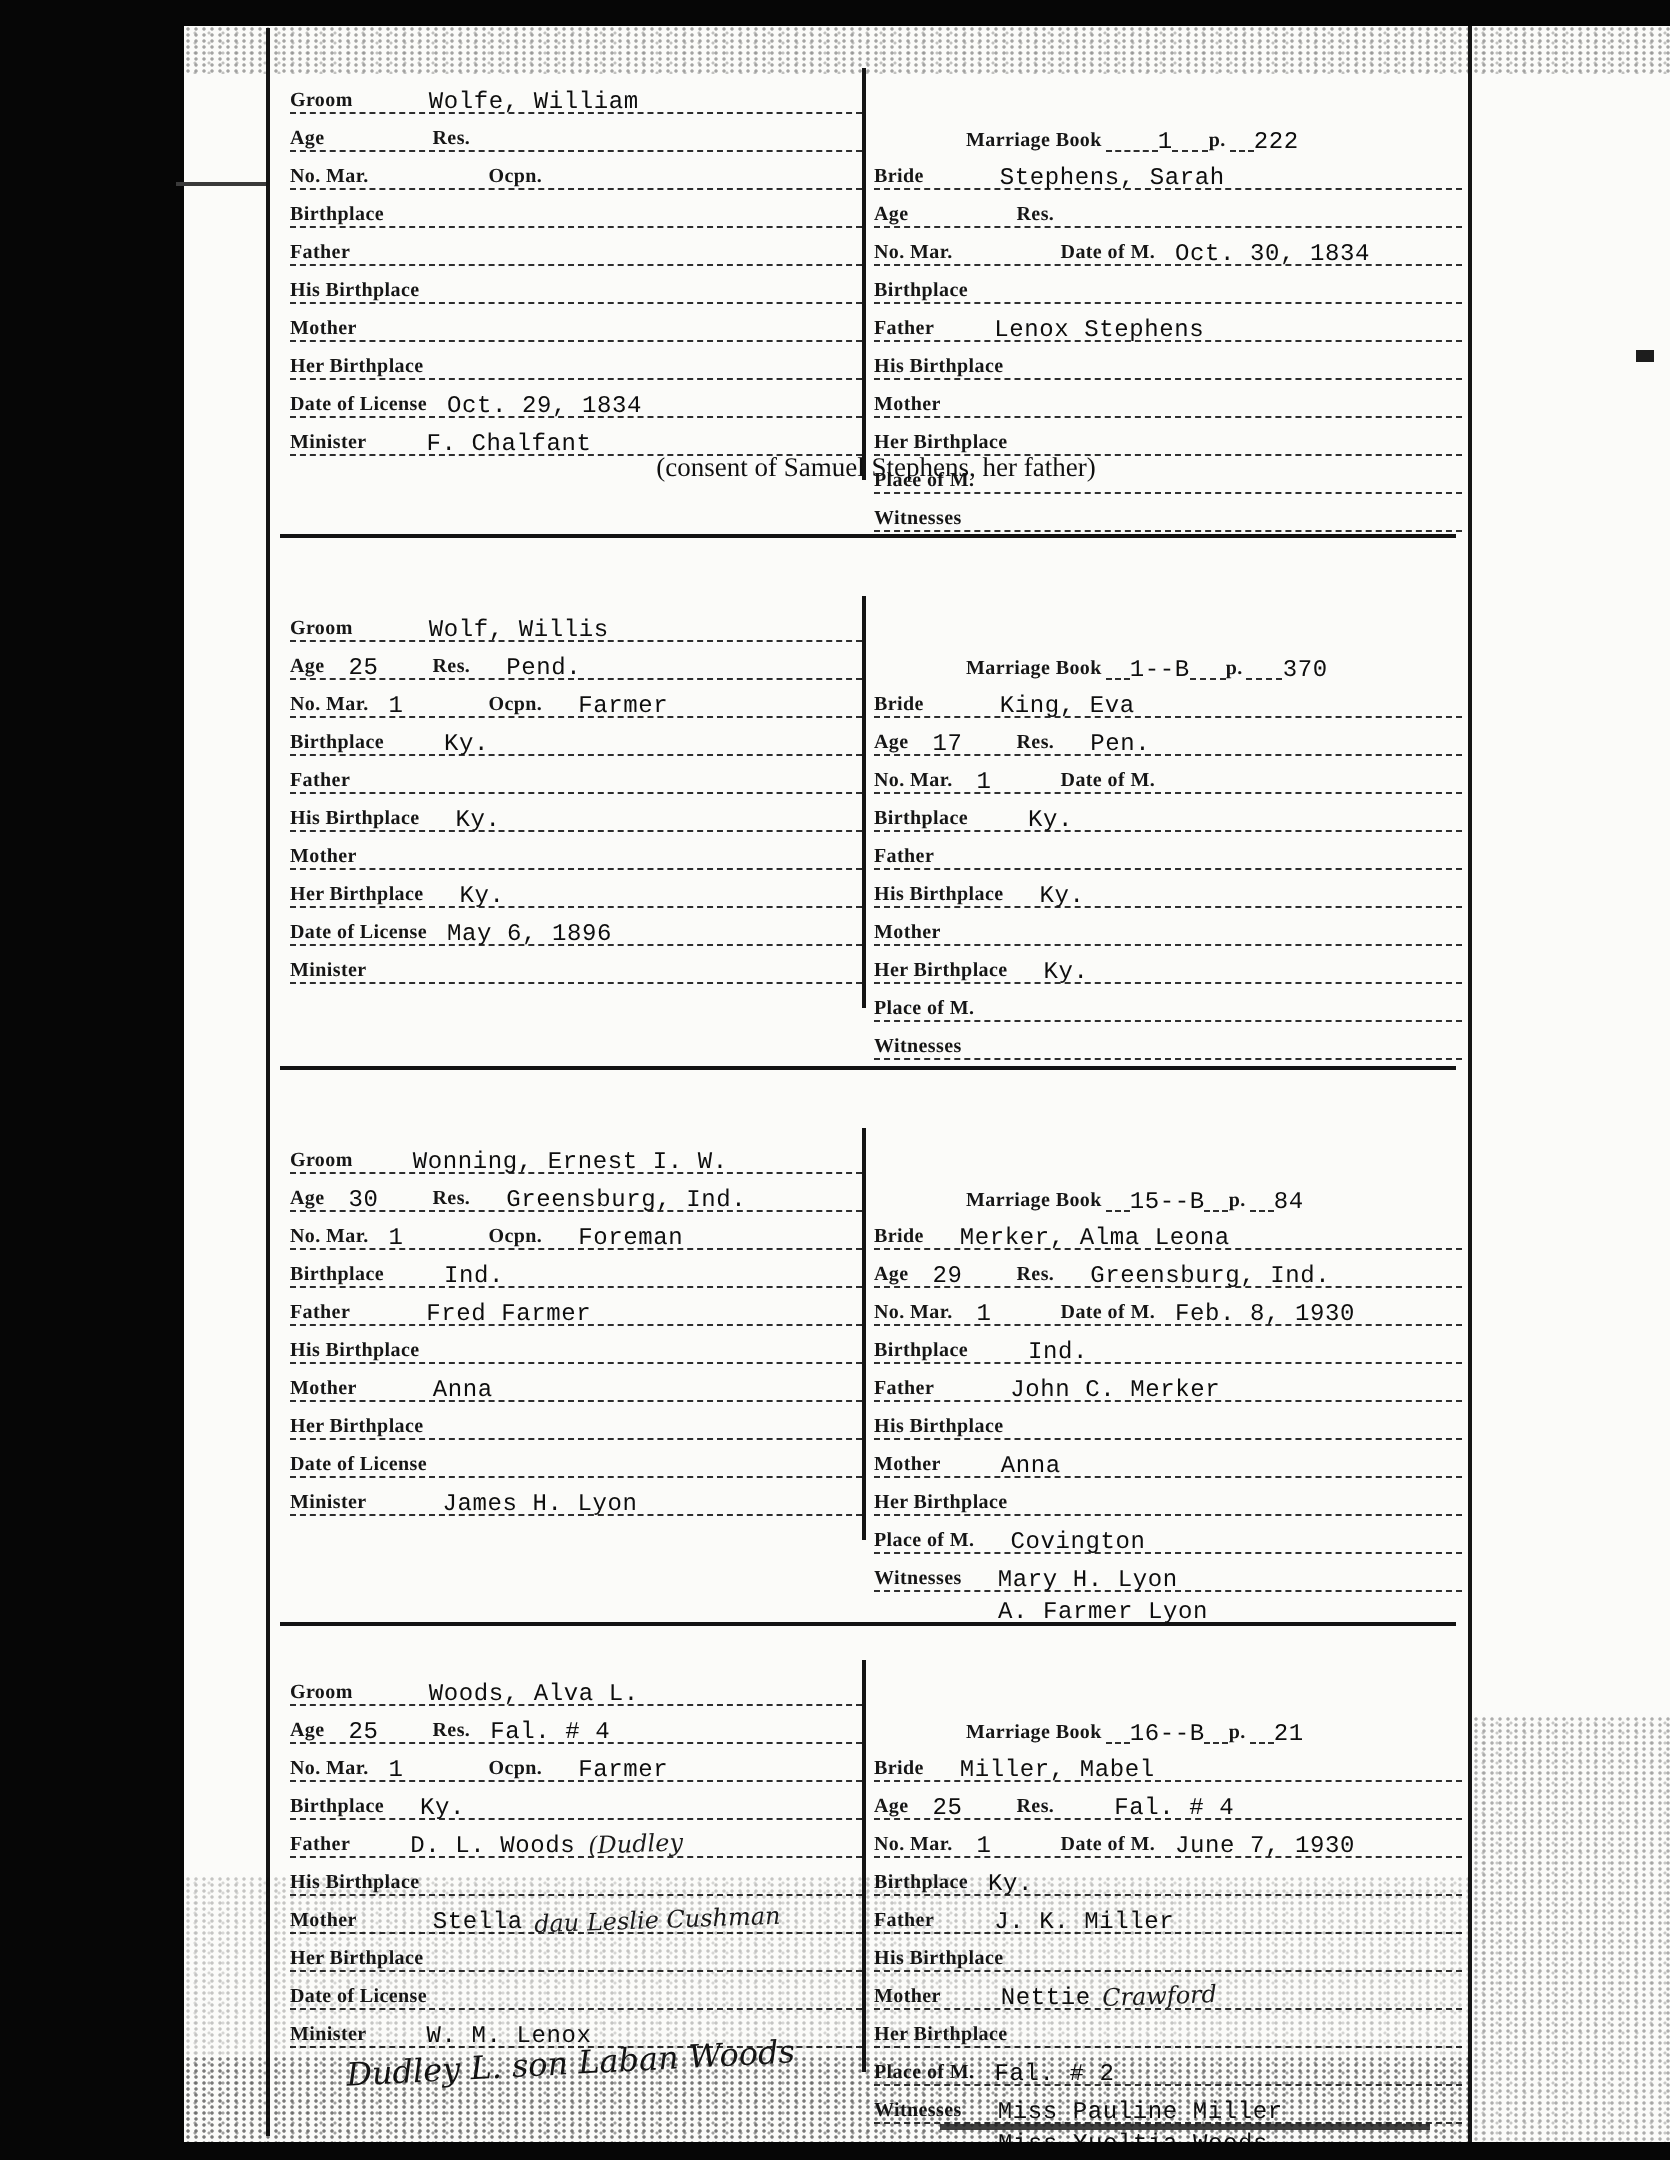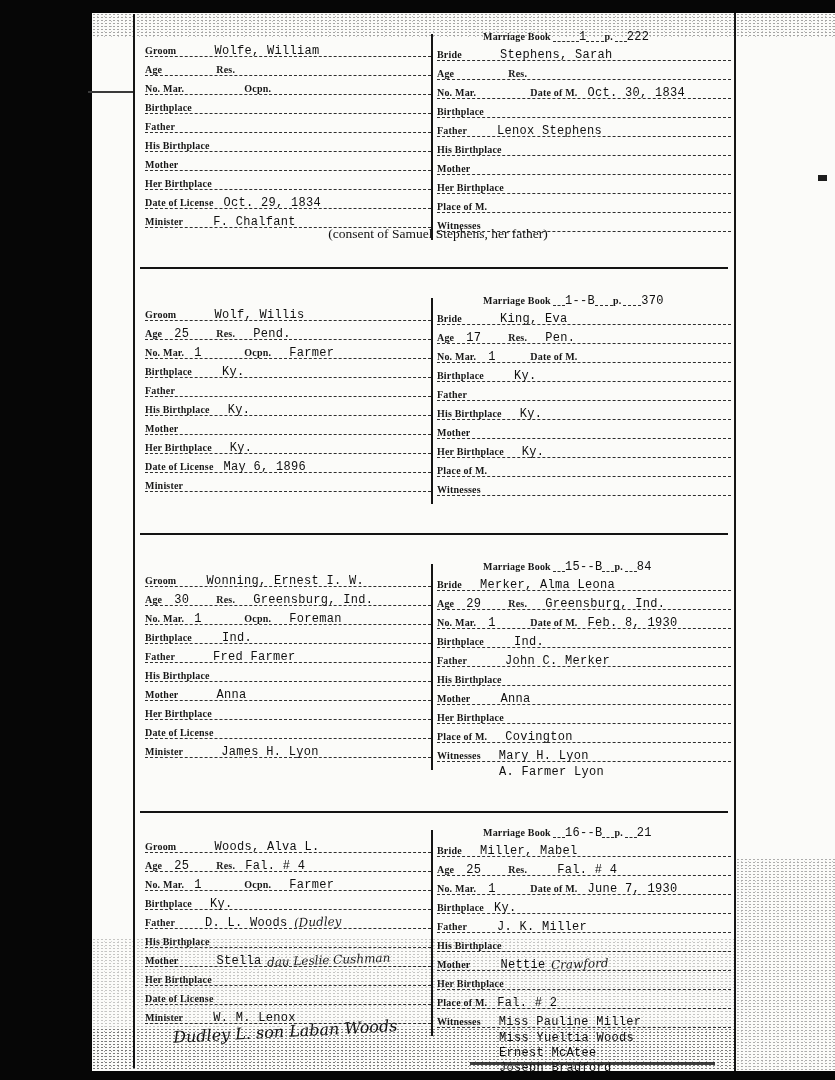--- a/index.html
+++ b/index.html
@@ -30,21 +30,21 @@
   
   .record{position:absolute;left:145px;width:586px;}
   #rec1{top:26px;height:240px;} #rec2{top:290px;height:240px;}
   #rec3{top:556px;height:252px;} #rec4{top:822px;height:248px;}
   .groom-col{position:absolute;left:0;top:12px;width:286px;}
   .bride-col{position:absolute;left:292px;top:0;width:294px;}
   .divider{position:absolute;left:286px;top:8px;width:2px;height:206px;background:#141414;}
   
   .row{display:flex;align-items:flex-end;height:18px;border-bottom:1.6px dashed #2e2e2e;
        white-space:nowrap;overflow:visible;}
-  .hdr{border-bottom:none;padding-left:46px;height:16px;}
+  .hdr{border-bottom:none;padding-left:46px;height:16px;margin-top:34px;}
   .lbl{font-size:10px;font-weight:700;color:#161616;letter-spacing:.2px;line-height:11px;
        padding-right:2px;}
   .fill{font-family:"Liberation Mono","DejaVu Sans Mono",monospace;font-size:12px;color:#0e0e0e;
         letter-spacing:.3px;line-height:13px;transform:translateY(2px);}
   .hand{font-family:"DejaVu Serif",serif;font-style:italic;font-size:12px;color:#1b1b1b;
         transform:rotate(-2deg) translateY(1px);margin-left:6px;}
   .lead{border-bottom:1.6px dashed #2e2e2e;height:12px;display:inline-block;}
   .w26{width:26px;} .w18{width:18px;} .w12{width:12px;}
   .ml8{margin-left:8px;} .ml16{margin-left:16px;} .ml28{margin-left:28px;} .ml36{margin-left:36px;margin-top:29px;}
   .vbox{width:42px;margin-left:10px;margin-top:36px;} .vbox2{width:50px;margin-left:8px;}

